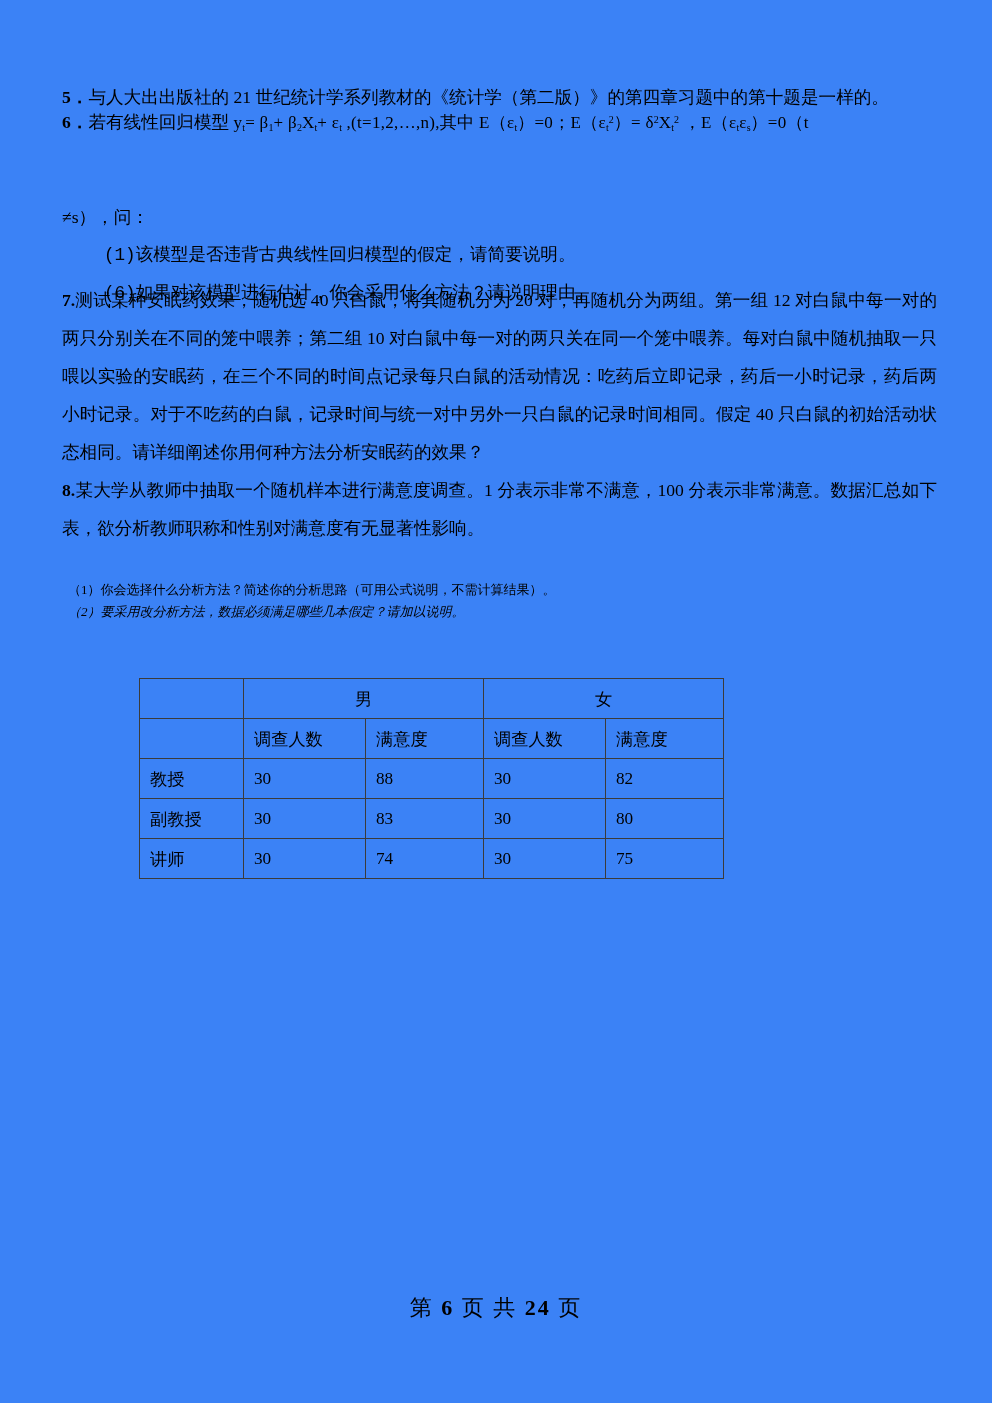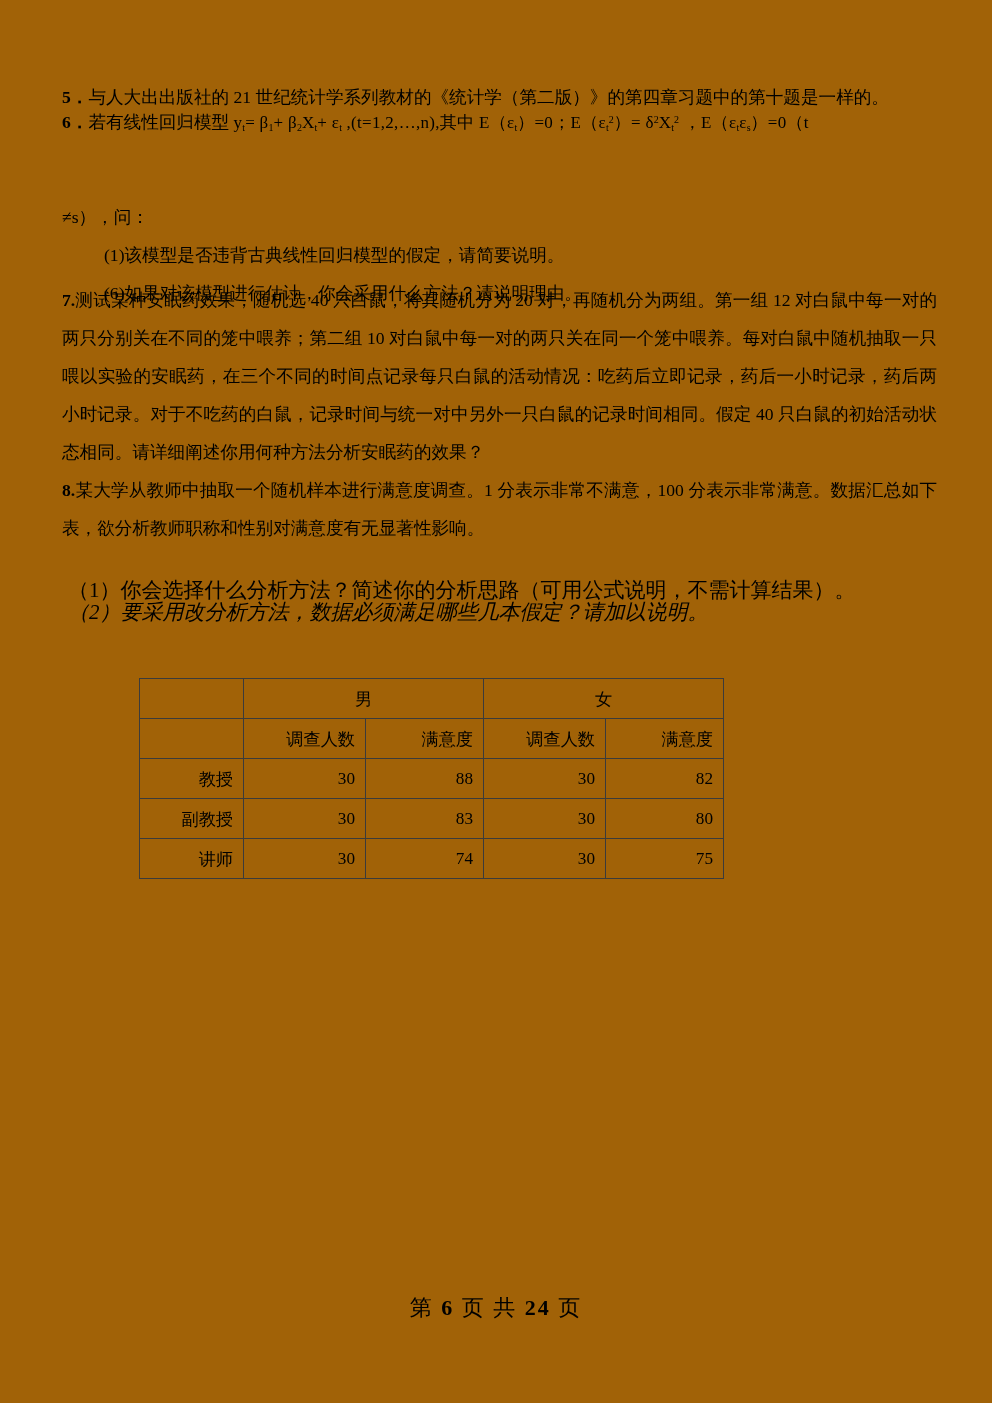--- a/index.html
+++ b/index.html
@@ -13,21 +13,21 @@
     position: relative;
     font-family: "Liberation Serif", "DejaVu Serif", serif;
     color: #000000;
     overflow: hidden;
   }
 
   .page {
     position: relative;
     width: 992px;
     height: 1403px;
-    background: #a16207;
+    background: #3b82f6;
     box-sizing: border-box;
   }
 
   .content {
     position: absolute;
     left: 62px;
     top: 78px;
     width: 875px;
   }
   .q-num {
@@ -41,30 +41,30 @@
     text-justify: inter-ideograph;
     margin: 0;
   }
   .q-sub {
     font-size: 17.6px;
     line-height: 38px;
     margin: 0;
     padding-left: 42px;
   }
   .q-sub-wide {
-    font-size: 21px;
+    font-size: 13px;
     line-height: 38px;
     margin: 0;
     padding-left: 6px;
   }
 
   .blk-5  { position: absolute; left: 0;  top: 0;   width: 875px; }
   .blk-6  { position: absolute; left: 0;  top: 22px; width: 875px; }
   .blk-6a { position: absolute; left: 0;  top: 120px; width: 875px; }
-  .blk-6b { position: absolute; left: 0;  top: 158px; width: 875px; }
+  .blk-6b { position: absolute; left: 0;  top: 158px; width: 875px; font-family: Liberation Mono, monospace; }
   .blk-7  { position: absolute; left: 0;  top: 203px; width: 875px; }
   .blk-8  { position: absolute; left: 0;  top: 393px; width: 875px; }
   .blk-8a { position: absolute; left: 0;  top: 493px; width: 875px; }
   .blk-8b { position: absolute; left: 0;  top: 515px; width: 875px; font-style: italic; }
 
   
   .math {
     font-family: "Liberation Serif", "DejaVu Serif", serif;
     font-size: 17px;
     letter-spacing: 0.3px;
@@ -97,21 +97,21 @@
     height: 40px;
     padding: 0 10px;
     font-weight: normal;
     vertical-align: middle;
     box-sizing: border-box;
   }
   .col-label  { width: 104px; }
   .col-count  { width: 122px; }
   .col-score  { width: 118px; }
   td.center   { text-align: center; }
-  td.left     { text-align: right; }
+  td.left     { text-align: left; }
   td.blank    { }
 
   
   .footer {
     position: absolute;
     left: 0;
     top: 1293px;
     width: 992px;
     text-align: center;
     font-size: 22px;

